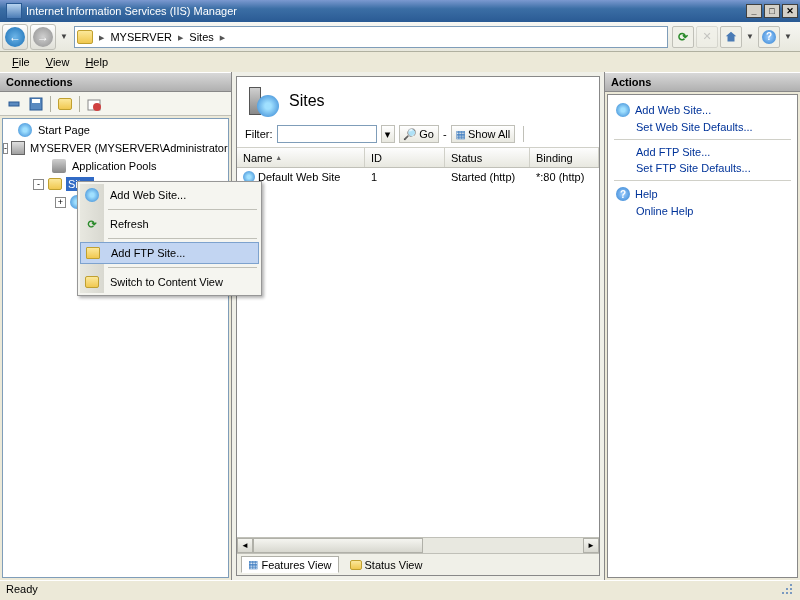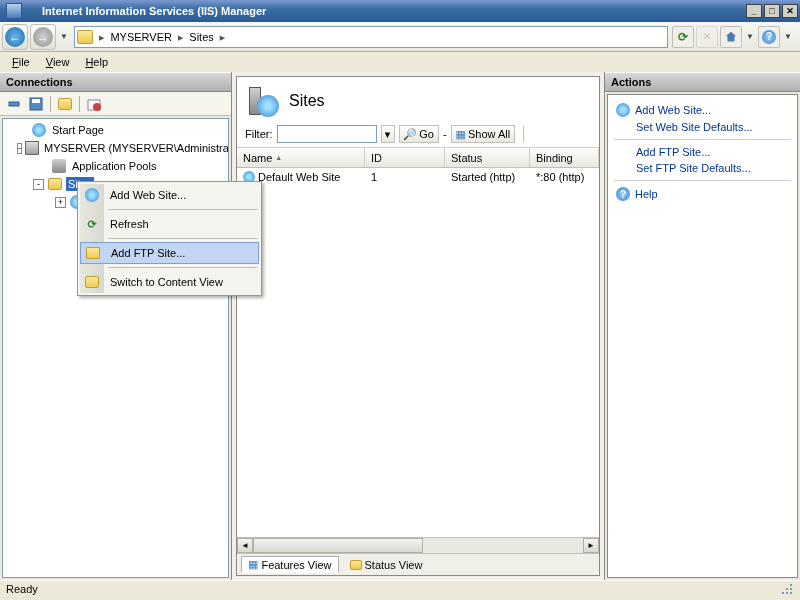--- a/index.html
+++ b/index.html
@@ -1,21 +1,21 @@
 <!DOCTYPE html>
 <html><head>
 <meta charset="utf-8">
 <style>
 * { box-sizing: border-box; margin: 0; padding: 0; font-family: "Segoe UI", Tahoma, sans-serif; font-size: 11px; }
 body { background: #ece9d8; width: 800px; height: 600px; overflow: hidden; user-select: none; }
 
 
 .titlebar { height: 22px; background: linear-gradient(#7b99d0, #3b6ea5 40%, #2a5a94); color: #fff; display: flex; align-items: center; padding: 0 2px; }
 .titlebar .app-icon { width: 16px; height: 16px; margin: 0 4px; background: linear-gradient(#b8d4f0, #4a7bb5); border: 1px solid #2a5a94; }
-.titlebar-text { font-weight: bold; font-size: 11px; margin-left: 16px; }
+.titlebar-text { font-weight: normal; font-size: 11px; }
 .titlebar-buttons { margin-left: auto; display: flex; gap: 2px; }
 .titlebar-btn { width: 16px; height: 14px; background: #d4d0c8; border: 1px solid #404040; display: flex; align-items: center; justify-content: center; font-size: 9px; font-weight: bold; color: #000; cursor: pointer; }
 
 
 .navbar { height: 30px; background: linear-gradient(#f7f7f3, #e8e8de); border-bottom: 1px solid #b0b0a0; display: flex; align-items: center; padding: 2px; }
 .nav-btn { width: 26px; height: 26px; border: 1px solid #c0c0b8; border-radius: 3px; background: linear-gradient(#fff, #e0e0d8); display: flex; align-items: center; justify-content: center; margin-right: 2px; cursor: pointer; }
 .nav-arrow-circle { width: 20px; height: 20px; border-radius: 50%; display: flex; align-items: center; justify-content: center; font-size: 12px; color: #fff; }
 .nav-arrow-circle.back { background: radial-gradient(#6db5e8, #1a6fb5); }
 .nav-arrow-circle.fwd { background: radial-gradient(#d0d0d0, #909090); }
 .nav-dropdown { width: 12px; height: 26px; display: flex; align-items: center; justify-content: center; font-size: 8px; color: #444; cursor: pointer; }
@@ -45,21 +45,21 @@
 .conn-toolbar { height: 24px; background: #f5f5ee; border-bottom: 1px solid #c0c0b8; display: flex; align-items: center; padding: 0 4px; gap: 2px; }
 .conn-tb-btn { width: 20px; height: 18px; display: flex; align-items: center; justify-content: center; cursor: pointer; }
 .conn-tb-sep { width: 1px; height: 16px; background: #b0b0a0; margin: 0 2px; }
 .tree { flex: 1; background: #fff; border: 1px solid #7f9db9; margin: 2px; overflow: auto; padding: 2px 0; }
 .tree-item { display: flex; align-items: center; height: 18px; white-space: nowrap; cursor: pointer; }
 .tree-toggle { width: 11px; height: 11px; border: 1px solid #888; margin-right: 3px; display: flex; align-items: center; justify-content: center; font-size: 9px; line-height: 1; background: #fff; cursor: pointer; }
 .tree-spacer { width: 14px; display: inline-block; }
 .tree-icon { width: 16px; height: 16px; margin-right: 3px; display: flex; align-items: center; justify-content: center; }
 .tree-label { padding: 1px 2px; }
 .tree-label.selected { background: #316ac5; color: #fff; }
-.indent-0 { padding-left: 14px; }
+.indent-0 { padding-left: 0; }
 .indent-1 { padding-left: 16px; }
 .indent-2 { padding-left: 34px; }
 .indent-3 { padding-left: 52px; }
 
 .globe-ico { width: 14px; height: 14px; border-radius: 50%; background: radial-gradient(#a0e0ff 20%, #3080d0); }
 .server-ico { width: 14px; height: 14px; background: linear-gradient(#e0e0e0, #a0a0a0); border: 1px solid #666; }
 .apppool-ico { width: 14px; height: 14px; background: linear-gradient(#d0d0d0, #888); border-radius: 2px; }
 .folder-ico { width: 14px; height: 12px; background: linear-gradient(#fce89a, #f0c850); border: 1px solid #c0a030; border-radius: 2px; }
 
 
@@ -323,20 +323,23 @@
           <span>Add FTP Site...</span>
         </div>
       <div class="action-link indent">
           <span>Set FTP Site Defaults...</span>
         </div>
       <div class="action-sep"></div>
       <div class="action-link">
           <div class="help-ico">?</div>
           <span>Help</span>
         </div>
+      <div class="action-link indent">
+          <span>Online Help</span>
+        </div>
     </div>
   </div>
 </div>
 
 <div class="statusbar">
   <span>Ready</span>
   <div class="status-grip">
     <svg width="14" height="14" viewBox="0 0 14 14">
         <g fill="#7a9ac0">
           <rect x="10" y="2" width="2" height="2"></rect>

